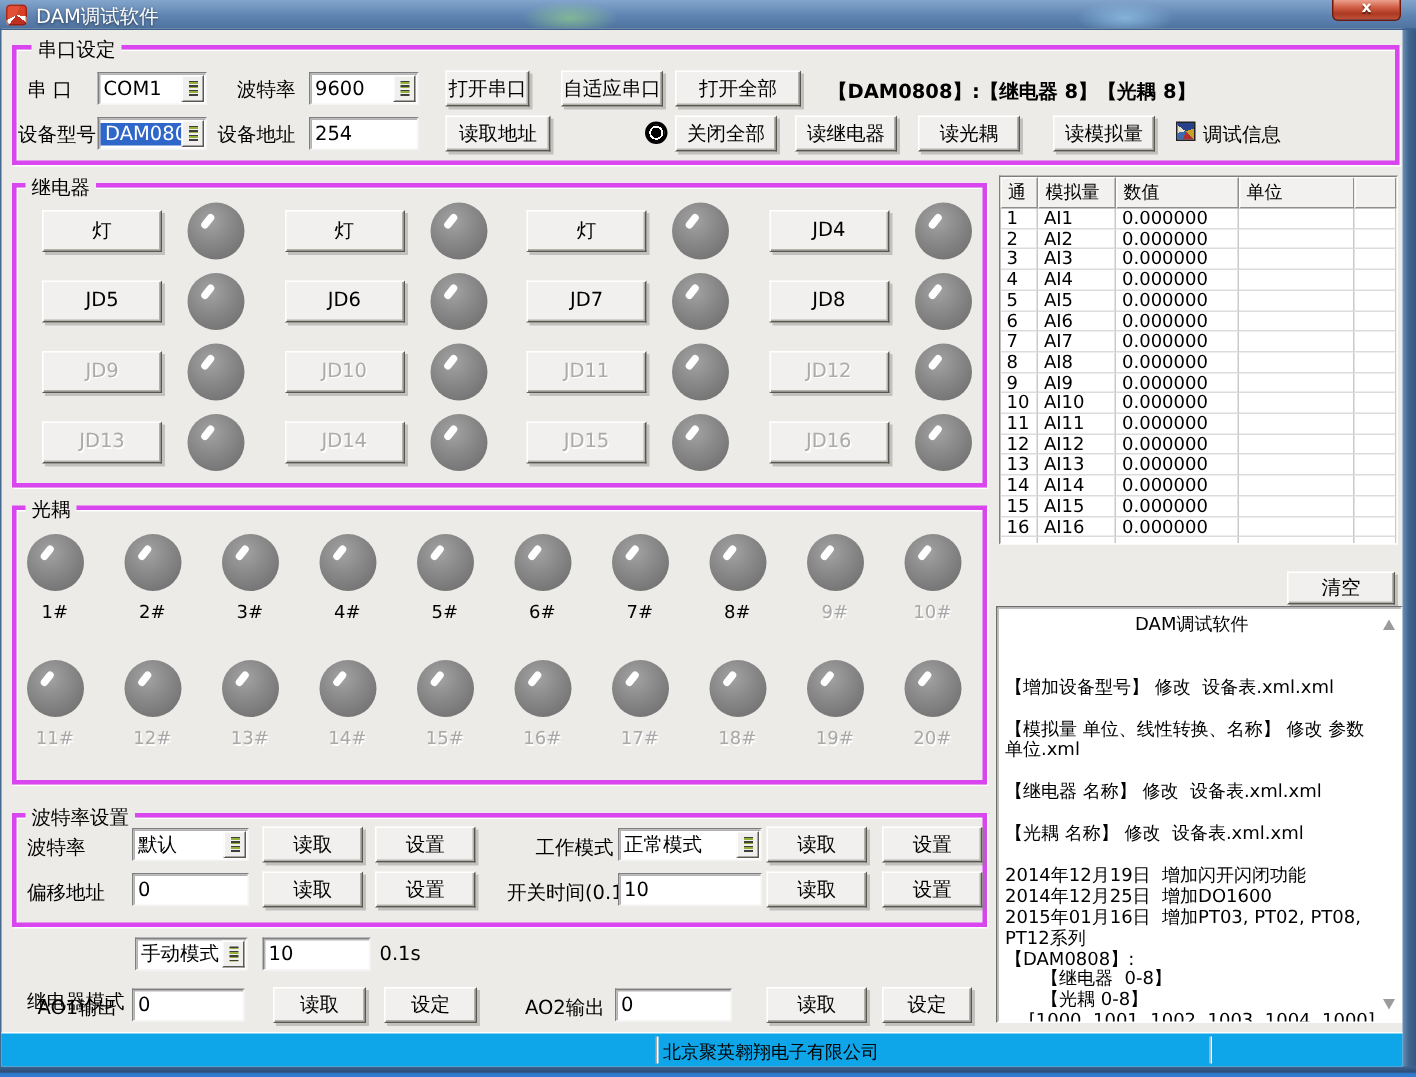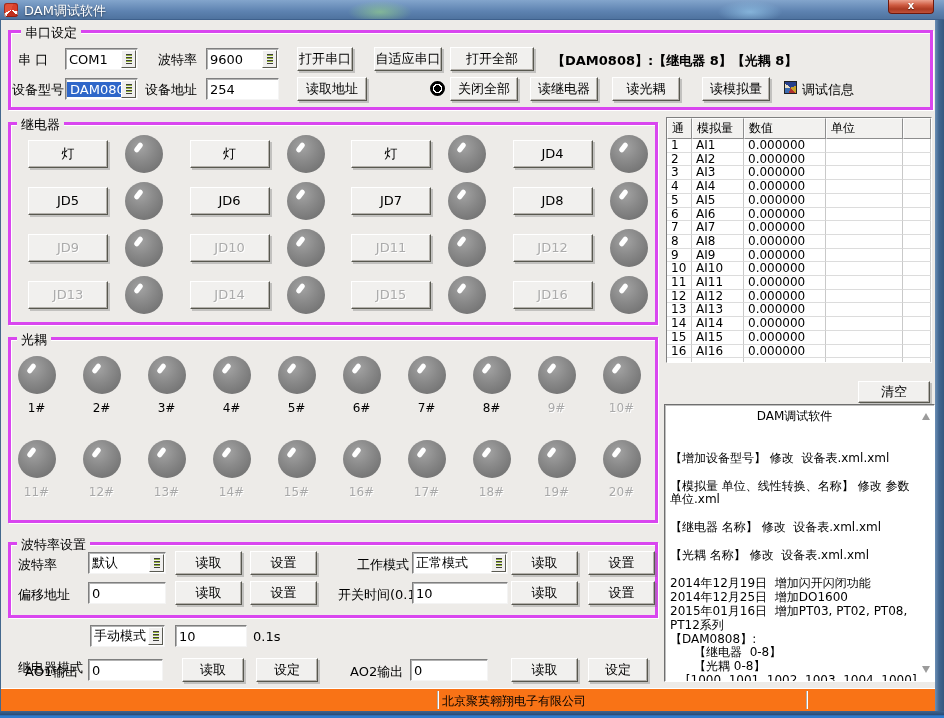--- a/index.html
+++ b/index.html
@@ -87,21 +87,21 @@
   .sb-up { top:8px; border-bottom:7px solid #9B9B9B; }
   .sb-dn { bottom:8px; border-top:7px solid #9B9B9B; }
 
   
   .led-radio { position:absolute; width:15px; height:15px; border-radius:50%; border:2px solid #000;
     background:radial-gradient(circle at 50% 50%, #000 0 3.4px, #fff 3.4px 4.6px, #000 4.6px); }
   .debug-icon { position:absolute; width:13px; height:13px; border:1px solid #222;
     background:conic-gradient(#27408B 0 20%, #C8A227 20% 38%, #B03030 38% 55%, #3C6BB0 55% 72%, #E8E0C8 72% 85%, #27408B 85%); }
 
   
-  .statusbar { position:absolute; left:1px; top:688px; width:934px; height:23px; background:#f97316; border-top:1px solid #FFFFFF; z-index:46; }
+  .statusbar { position:absolute; left:1px; top:688px; width:934px; height:23px; background:#0ea5e9; border-top:1px solid #FFFFFF; z-index:46; }
   .sb-div { position:absolute; top:2px; bottom:2px; width:1px; background:#AFACA7; box-shadow:1px 0 0 #FFFFFF; }
   .sb-text { position:absolute; left:441px; top:4px; font-size:12px; color:#000; }
 </style>
 </head>
 <body>
 
 <div class="win">
 
   <div class="titlebar">
     <div class="app-icon"></div>

